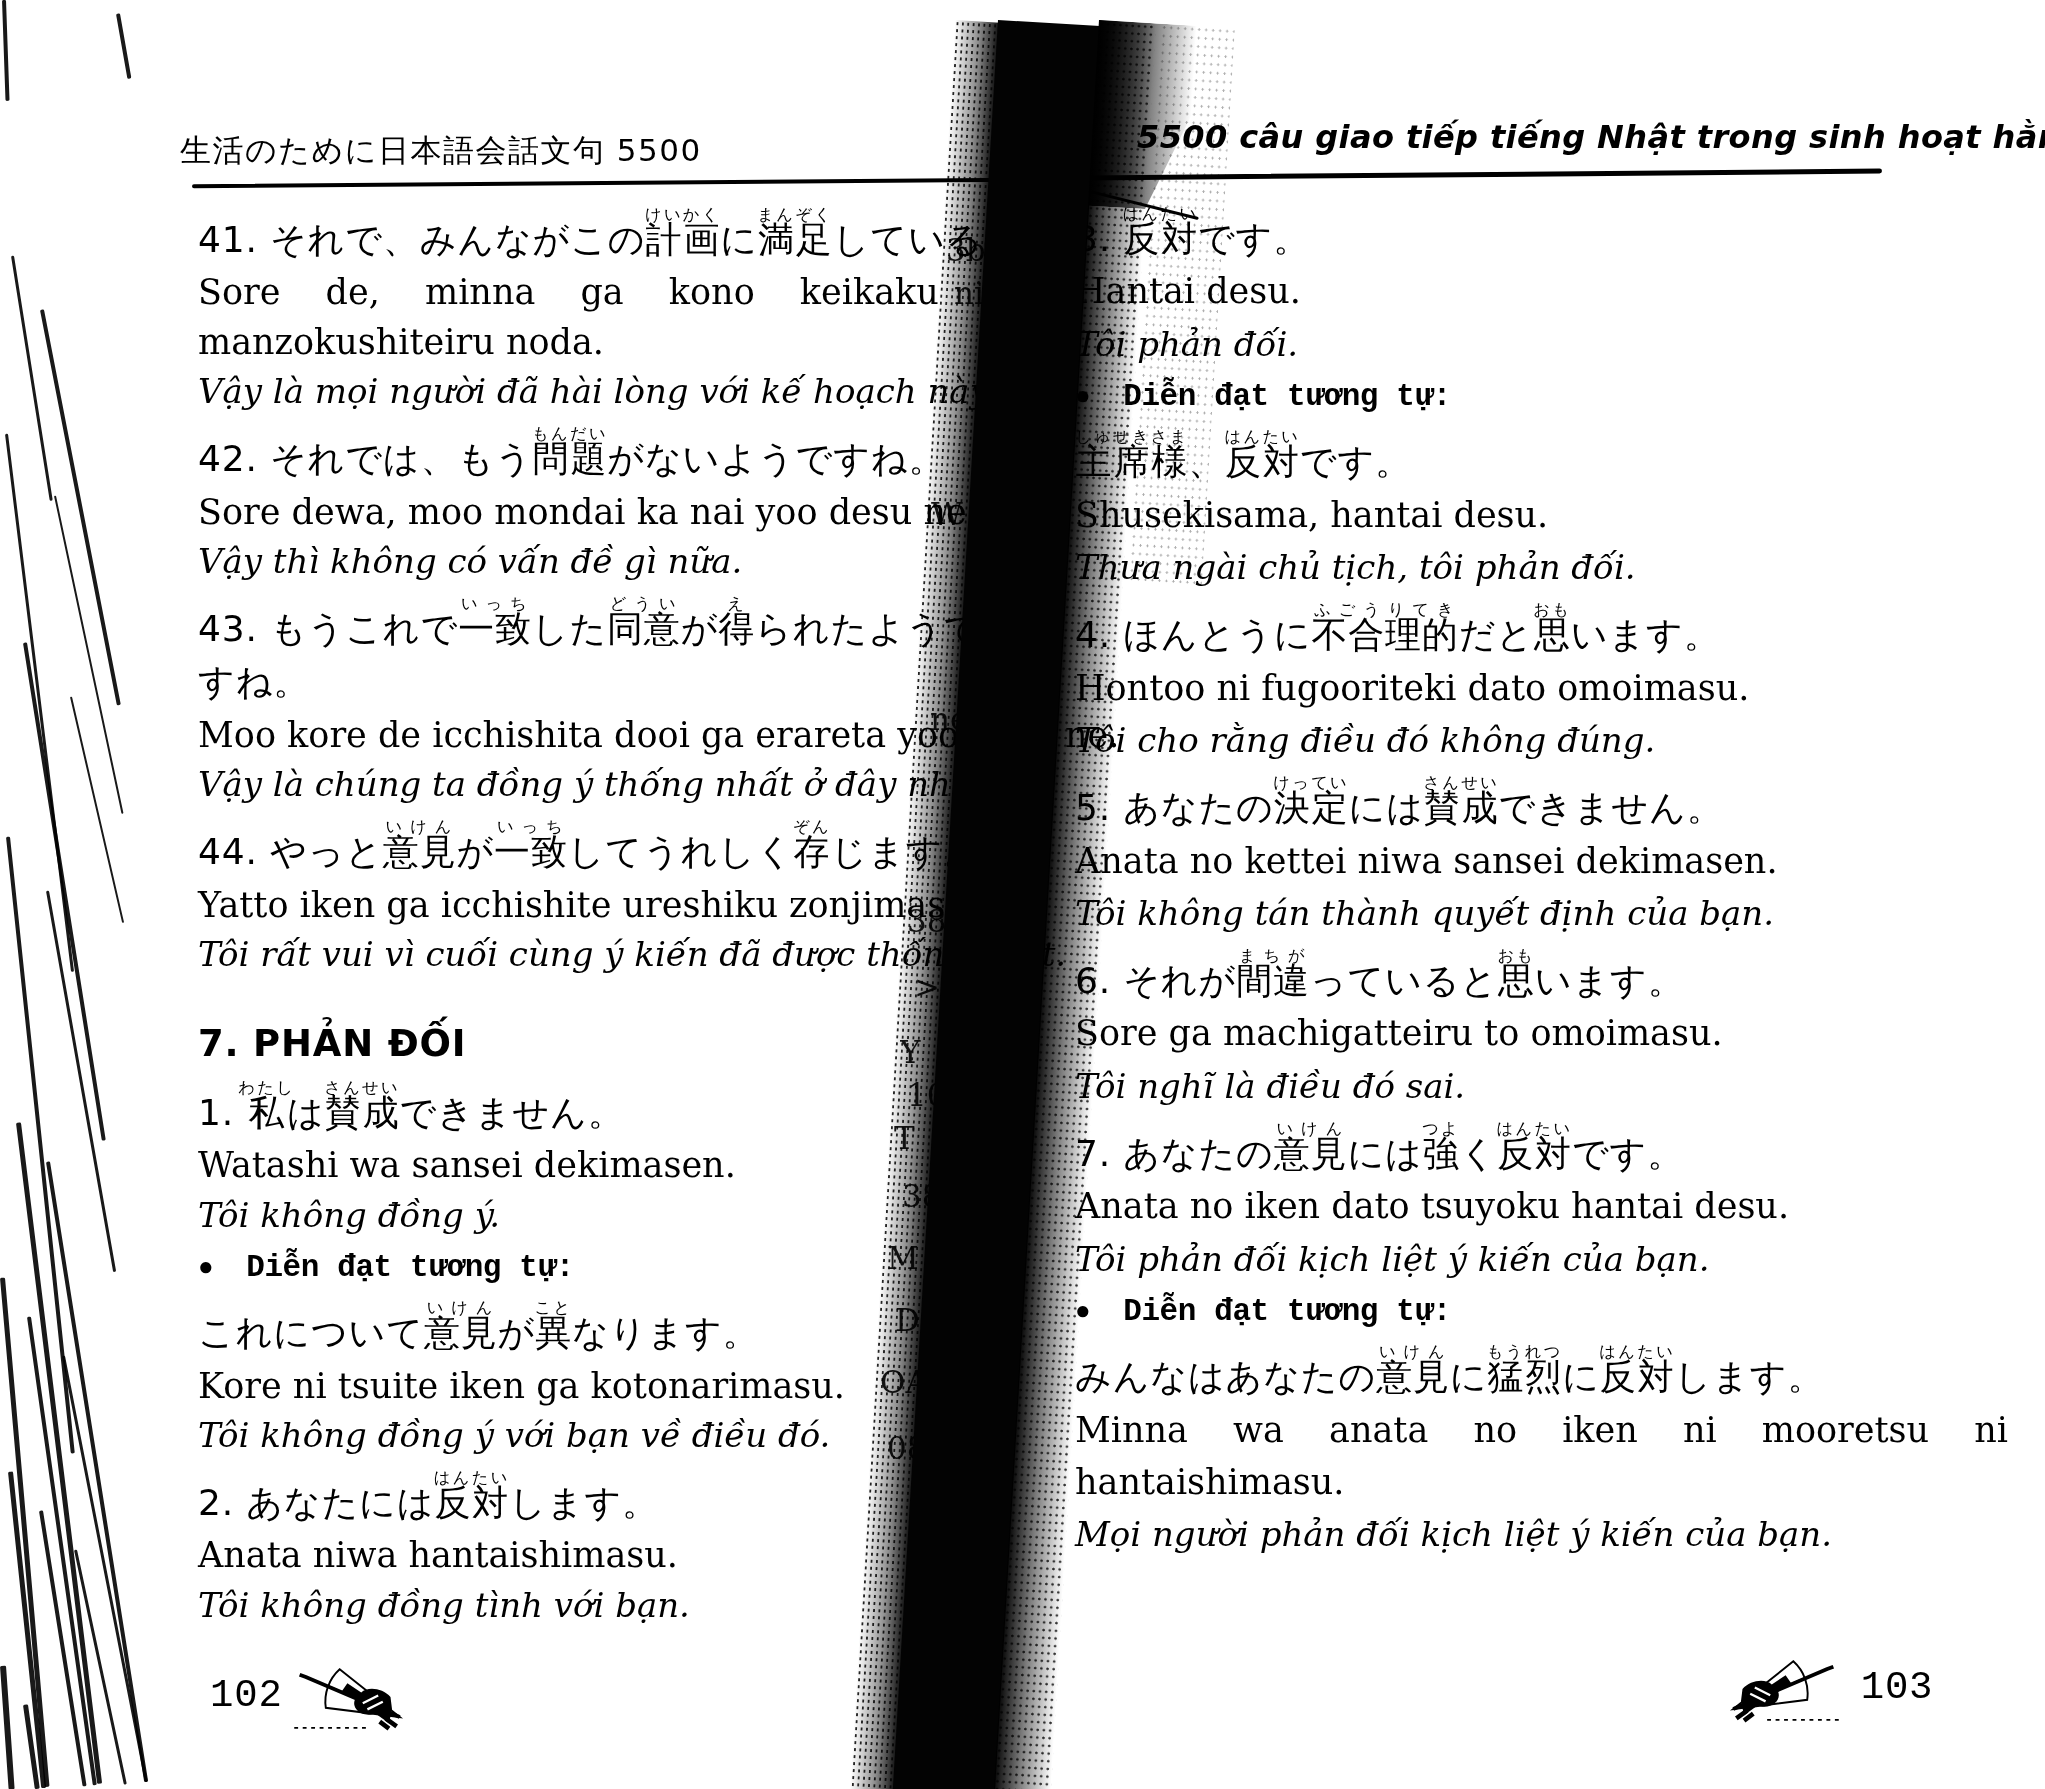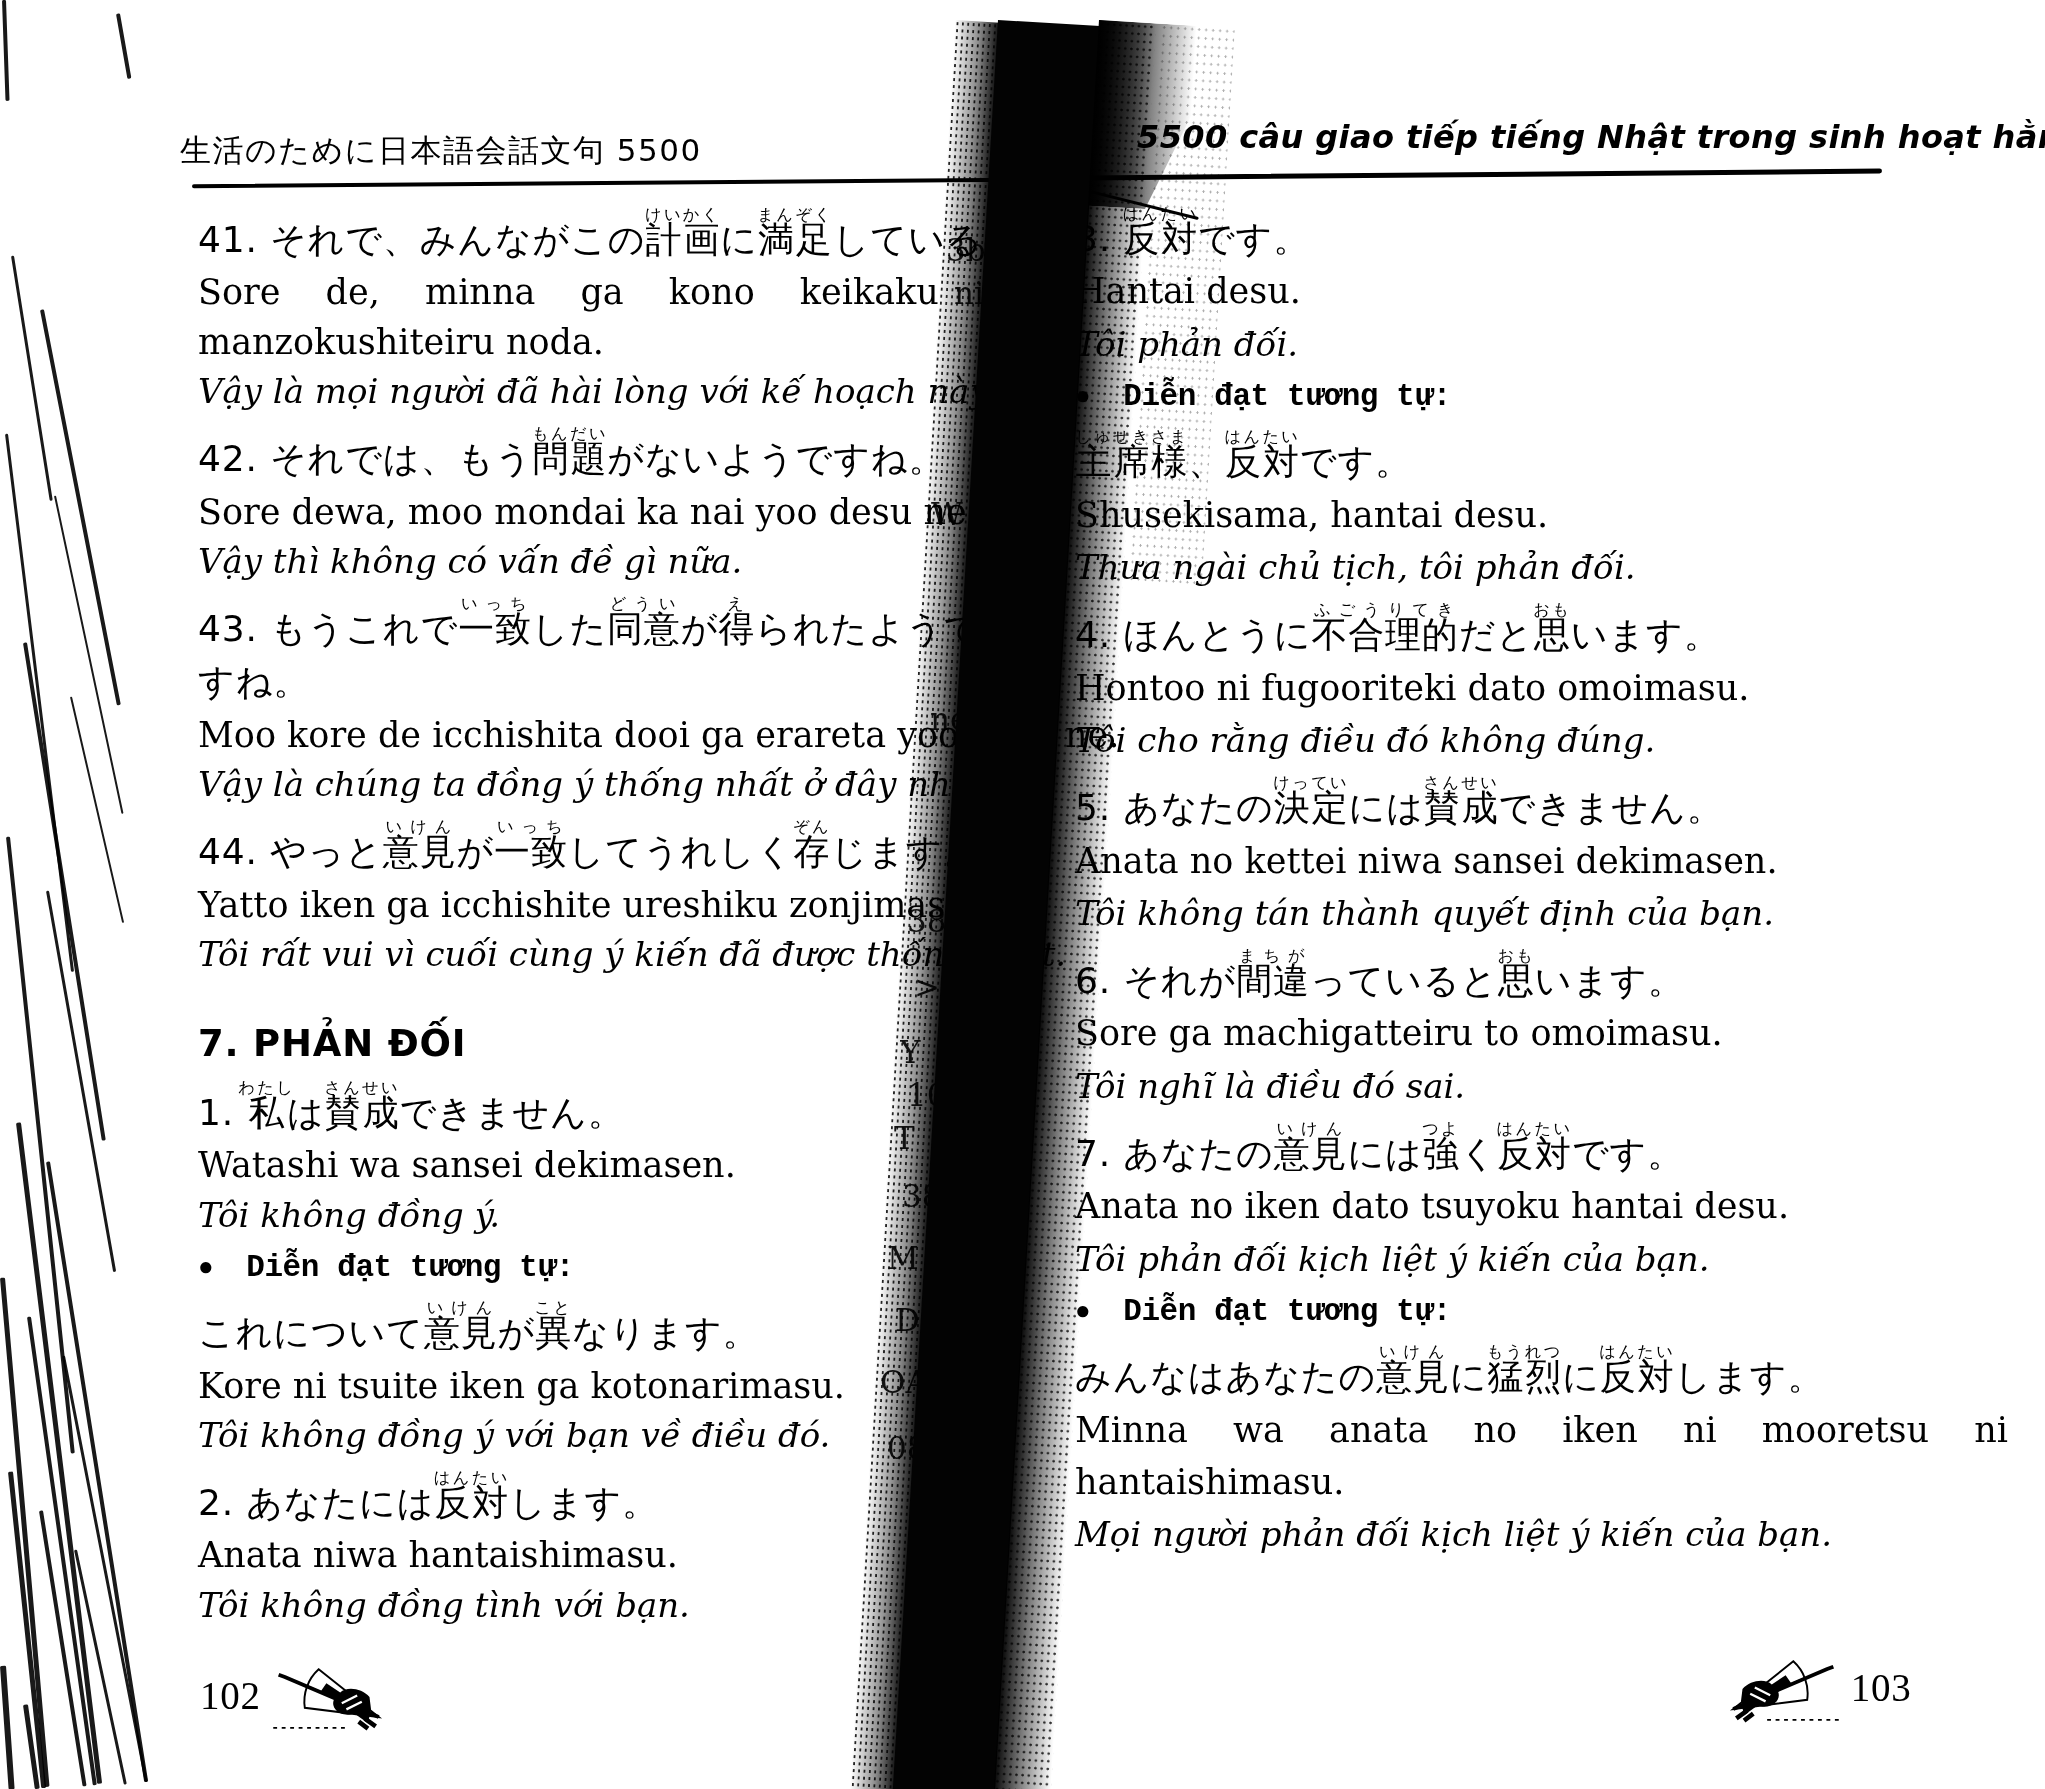--- a/index.html
+++ b/index.html
@@ -72,21 +72,21 @@
   }
   
   .frag{
     position:absolute;z-index:4;font-family:"DejaVu Serif",serif;font-size:31px;color:#000;
     width:54px;overflow:hidden;white-space:nowrap;opacity:.9;
   }
   
   .scr{position:absolute;background:#000;transform-origin:top left;z-index:3;border-radius:1.5px;}
   
   .stamp{position:absolute;display:flex;align-items:center;gap:7.7px;z-index:2;}
-  .stamp .num{font-size:39px;letter-spacing:0.8px;font-family:Liberation Serif, serif;}
+  .stamp .num{font-size:39px;letter-spacing:0.8px;font-family:Liberation Mono, monospace;margin-left:10px;}
   .stamp svg{display:block;}
   .stamp .flip{transform:scaleX(-1);}
 </style>
 </head>
 <body>
 
 <div class="hdrL">生活のために日本語会話文句 5500</div>
 <div class="ruleL"></div>
 <div class="hdrR">5500 câu giao tiếp tiếng Nhật trong sinh hoạt hằng ngày</div>
 <div class="ruleR"></div>

